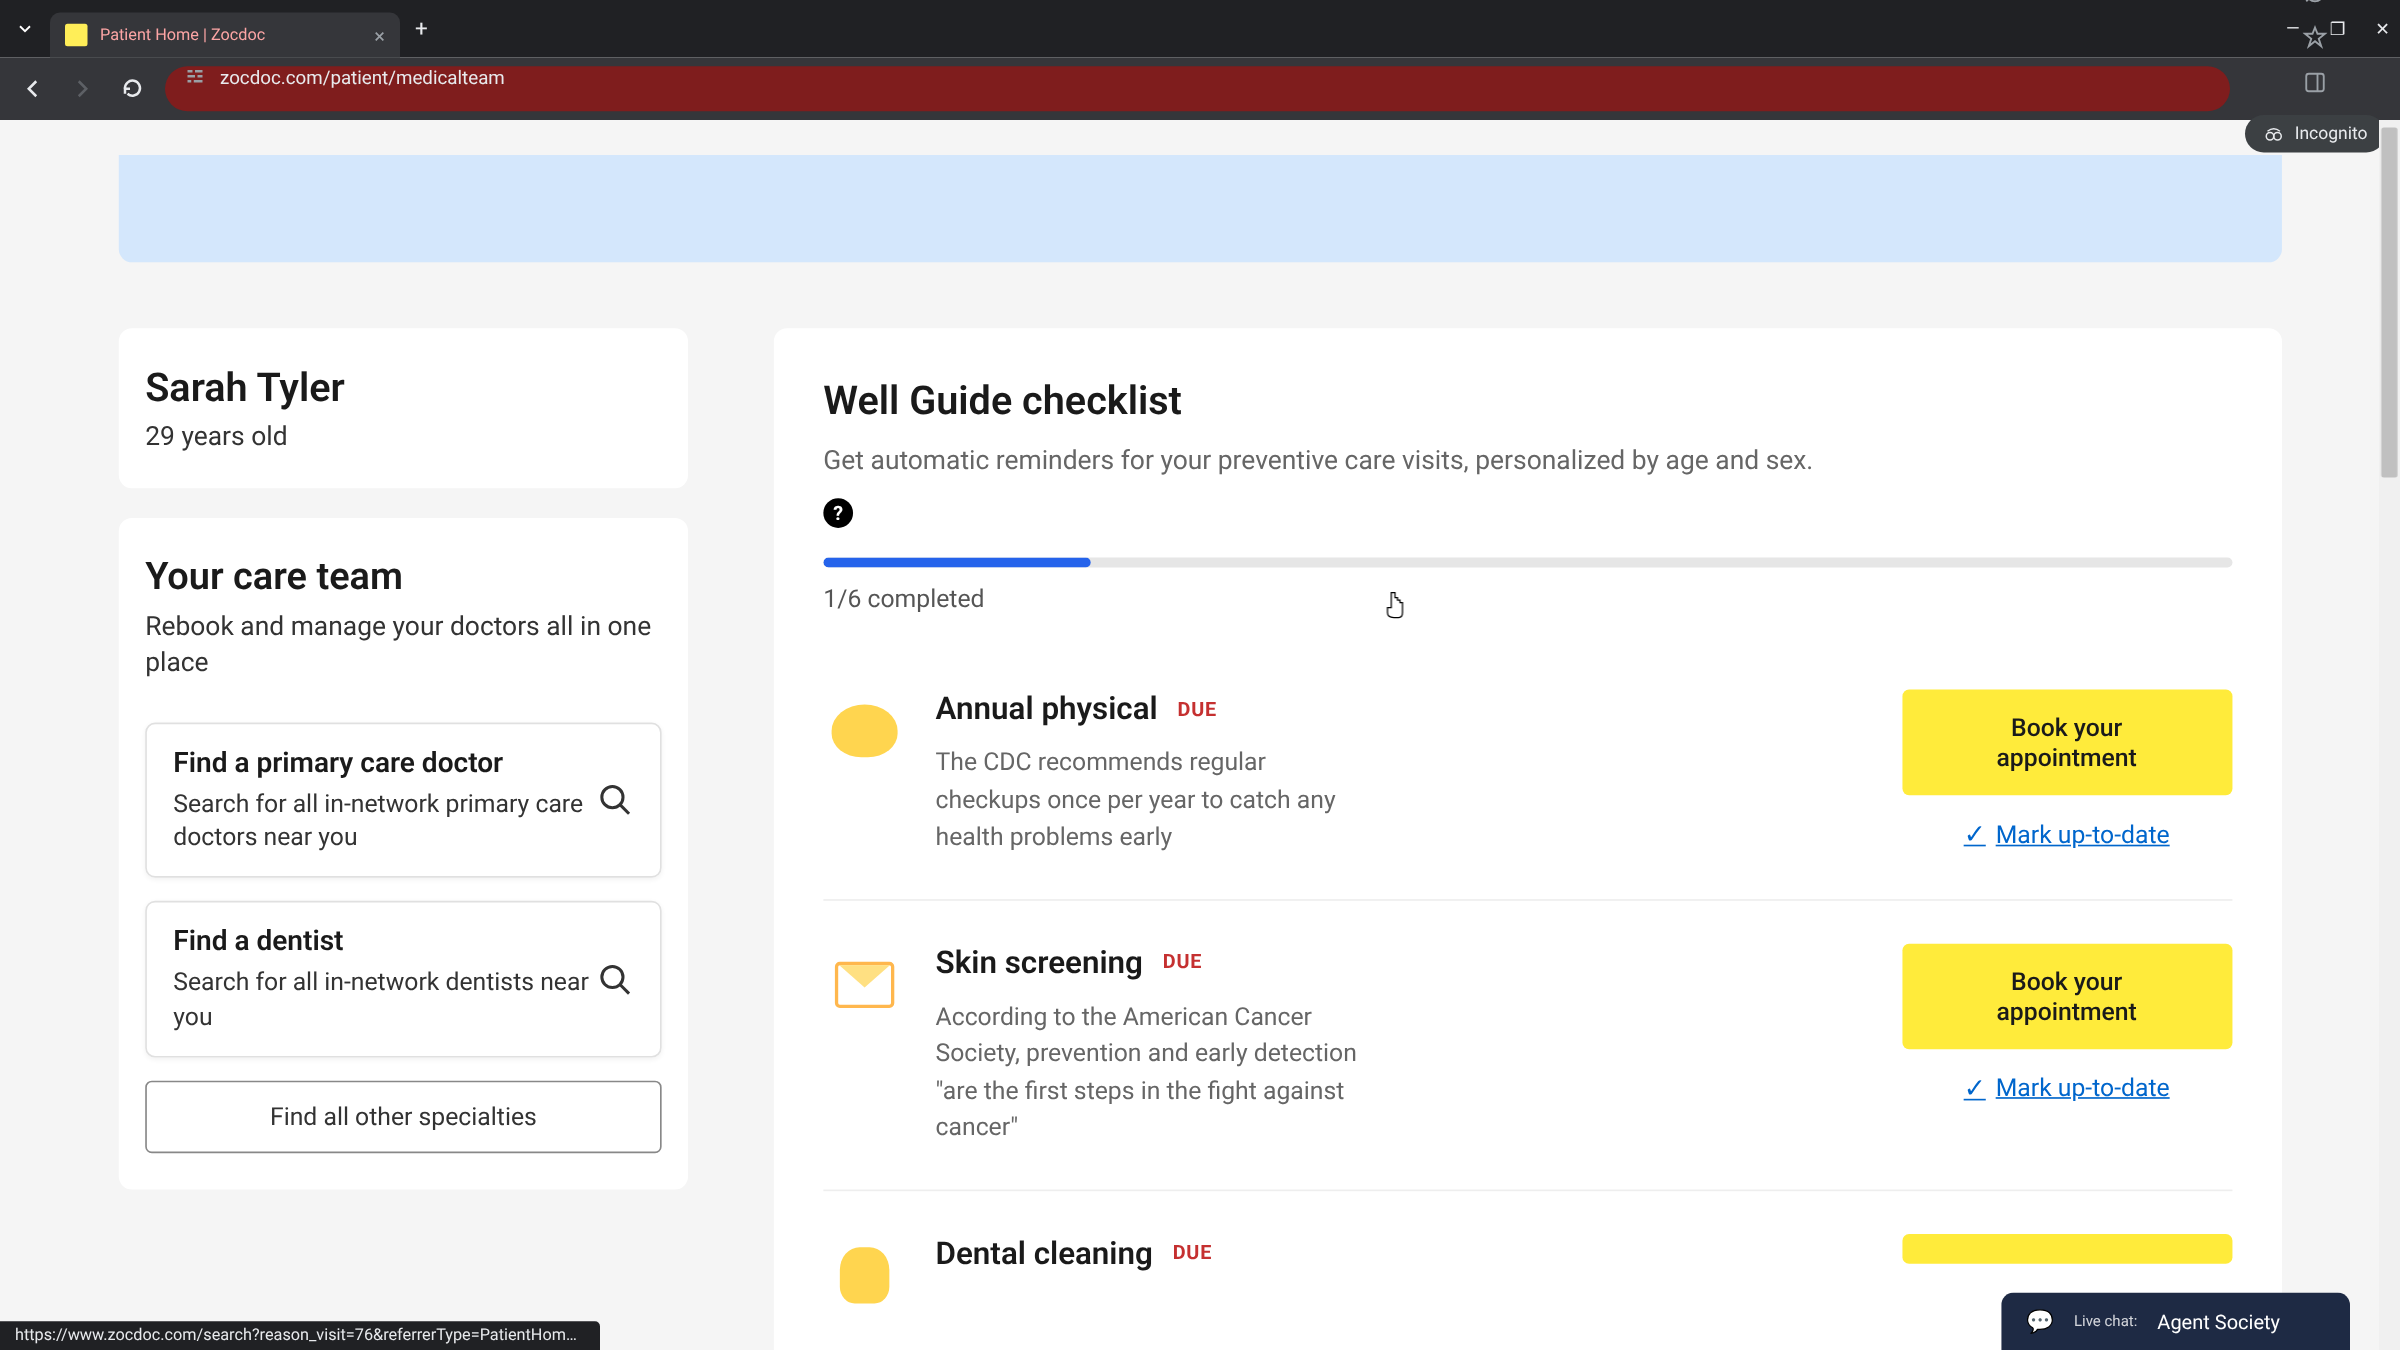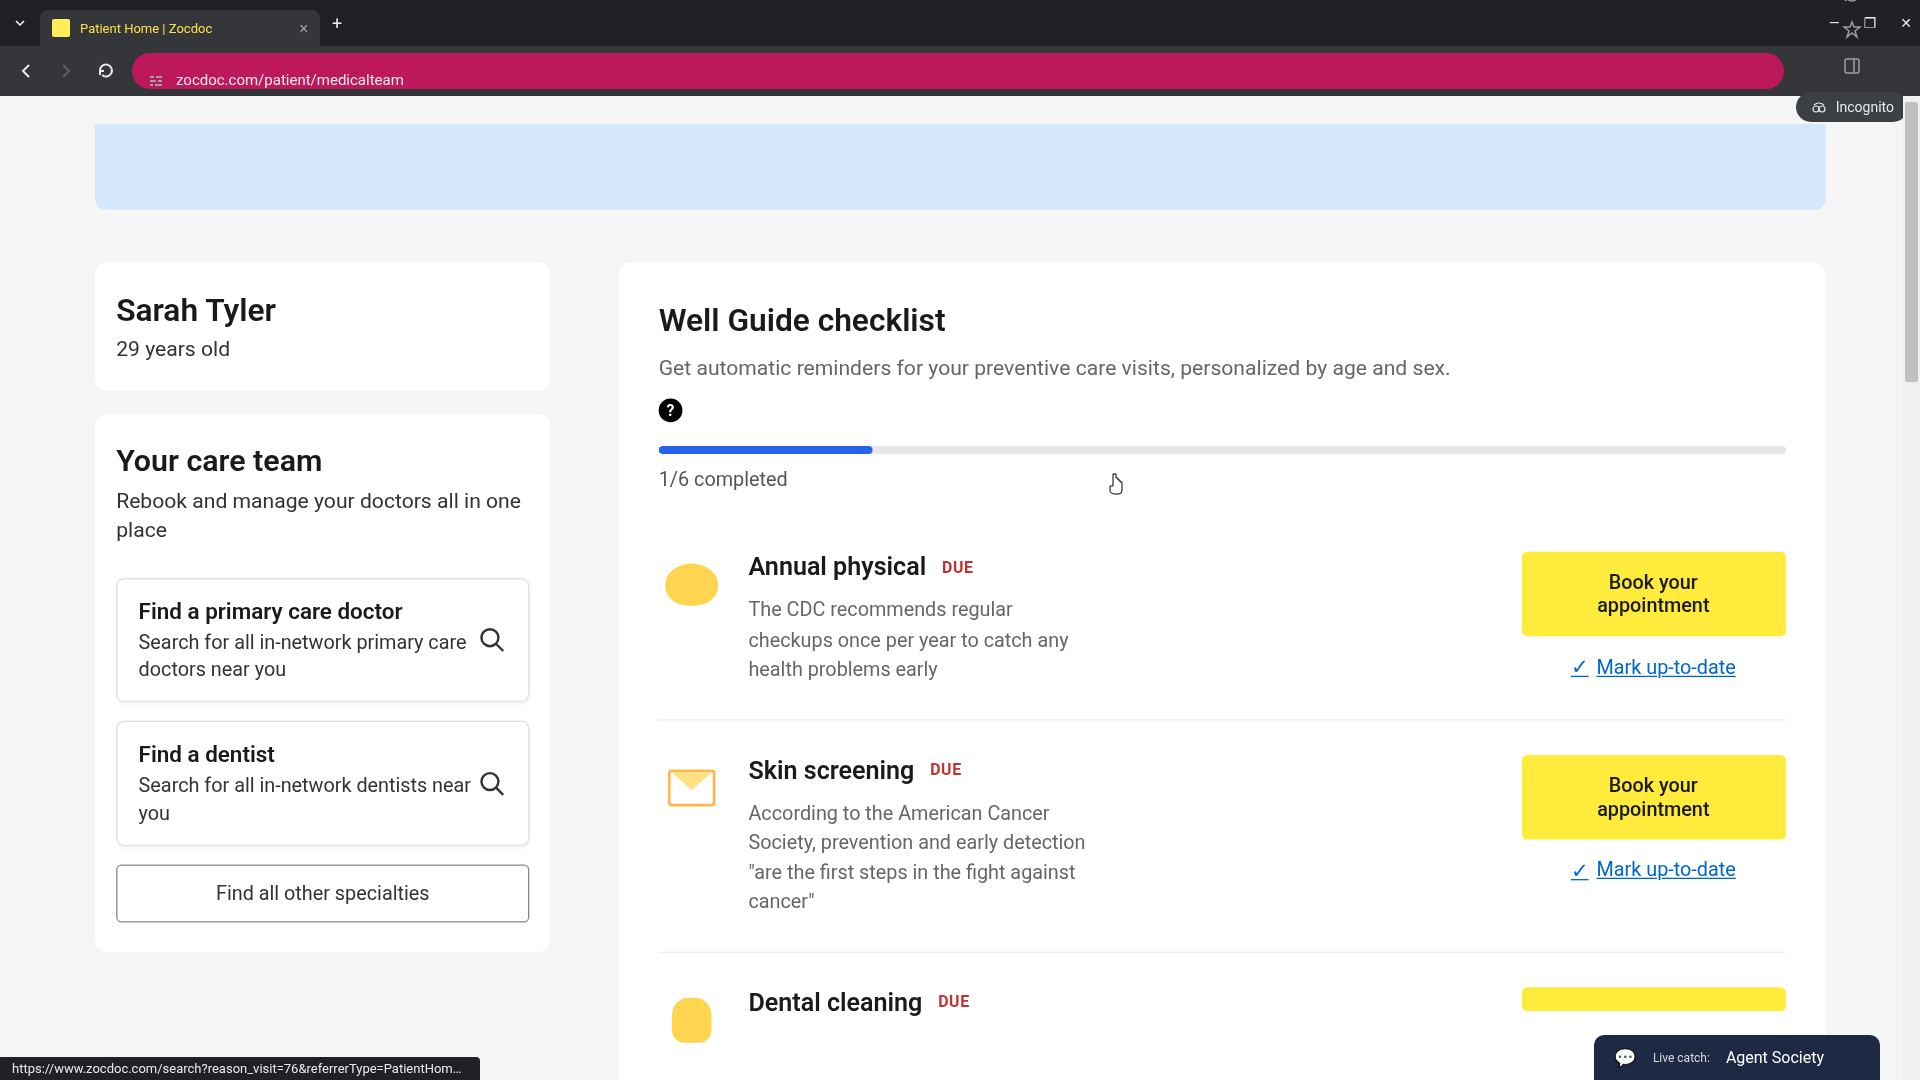--- a/index.html
+++ b/index.html
@@ -3,31 +3,31 @@
   <meta charset="utf-8">
   <style>
     * { margin: 0; padding: 0; box-sizing: border-box; font-family: -apple-system, BlinkMacSystemFont, 'Segoe UI', Roboto, sans-serif; }
     body { background: #f5f5f5; width: 1920px; height: 1080px; overflow: hidden; }
     
     
     .browser-chrome { background: #202124; height: 46px; display: flex; align-items: center; padding: 0 8px; }
     .tab-dropdown { width: 24px; height: 24px; display: flex; align-items: center; justify-content: center; color: #fff; cursor: pointer; margin-right: 8px; }
     .tab { background: #35363a; border-radius: 8px 8px 0 0; height: 36px; display: flex; align-items: center; padding: 0 12px; gap: 10px; min-width: 280px; margin-top: 10px; }
     .tab-favicon { width: 18px; height: 18px; background: #FFEE58; border-radius: 2px; }
-    .tab-title { color: #fde047; font-size: 13px; flex: 1; }
+    .tab-title { color: #fca5a5; font-size: 13px; flex: 1; }
     .tab-close { color: #9aa0a6; cursor: pointer; font-size: 16px; }
     .new-tab { color: #e8eaed; margin-left: 12px; font-size: 18px; cursor: pointer; }
     .window-controls { margin-left: auto; display: flex; gap: 24px; color: #e8eaed; }
     .window-controls span { cursor: pointer; font-size: 14px; }
     
     
     .address-bar { background: #35363a; height: 50px; display: flex; align-items: center; padding: 0 12px; gap: 12px; }
     .nav-btn { color: #9aa0a6; cursor: pointer; width: 28px; display: flex; justify-content: center; }
     .nav-btn.disabled { opacity: 0.4; }
-    .url-bar { flex: 1; background: #be185d; border-radius: 20px; height: 36px; display: flex; align-items: flex-end; padding: 0 16px; gap: 12px; color: #e8eaed; }
+    .url-bar { flex: 1; background: #7f1d1d; border-radius: 20px; height: 36px; display: flex; align-items: flex-start; padding: 0 16px; gap: 12px; color: #e8eaed; }
     .url-text { font-size: 15px; color: #e8eaed; }
     .address-right { display: flex; align-items: center; gap: 16px; color: #9aa0a6; flex-direction: column; }
     .incognito-badge { background: #3c4043; border-radius: 20px; padding: 6px 14px; display: flex; align-items: center; gap: 8px; color: #e8eaed; font-size: 14px; }
     
     
     .page { background: #f5f5f5; height: calc(1080px - 96px); overflow-y: auto; position: relative; margin-top: 28px; }
     .page-viewport { transform: scale(1.32); transform-origin: top left; width: calc(100% / 1.32); }
     .banner { background: #d4e7fc; height: 65px; margin: 0 72px; border-radius: 0 0 8px 8px; }
     
     .content-layout { display: flex; gap: 52px; padding: 40px 72px; }
@@ -285,21 +285,21 @@
     </div>
   </div>
 </div>
 
 <div class="scrollbar-track">
   <div class="scrollbar-thumb"></div>
 </div>
 
 <div class="chat-widget">
   <span class="chat-icon">💬</span>
-  <span style="font-size:12px; opacity:0.8;">Live catch:</span>
+  <span style="font-size:12px; opacity:0.8;">Live chat:</span>
   <span>Agent Society</span>
 </div>
 
 <div class="status-bar">https://www.zocdoc.com/search?reason_visit=76&amp;referrerType=PatientHome&amp;co...</div>
 
 <svg class="cursor" viewBox="0 0 20 24">
   <path d="M7 2 L7 14 L4 14 L4 18 Q4 22 9 22 L13 22 Q16 22 16 18 L16 10 L14 10 L14 8 L12 8 L12 6 L10 6 L10 2 Z" fill="#fff" stroke="#000" stroke-width="1"></path>
 </svg>
 
 </body></html>

